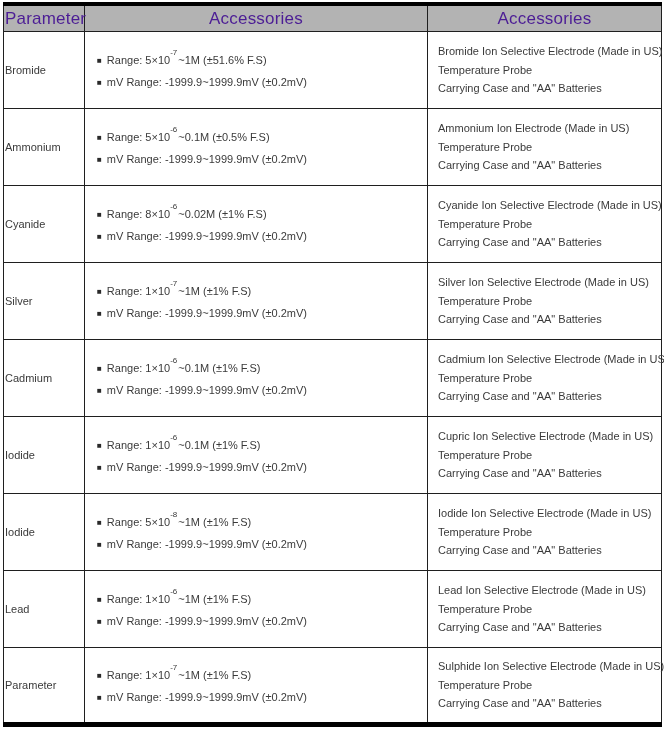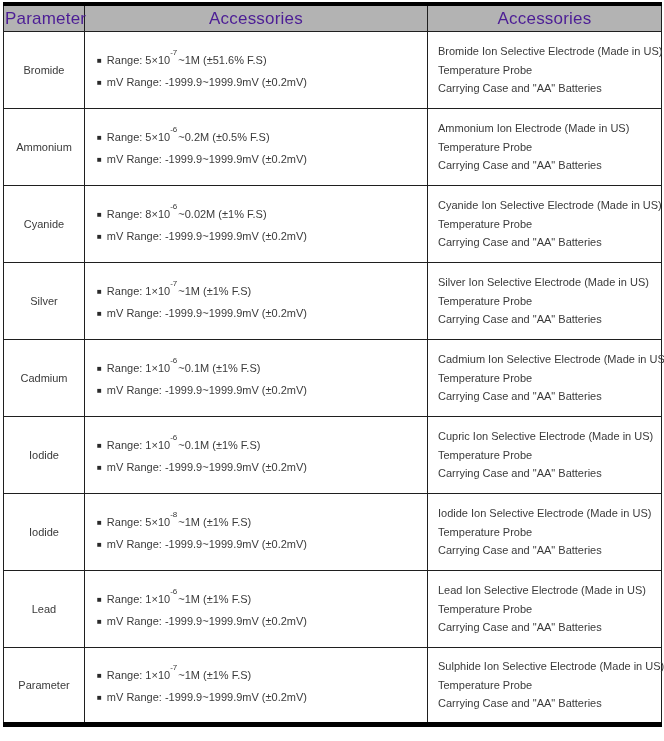--- a/index.html
+++ b/index.html
@@ -36,21 +36,21 @@
     font-size: 17px;
     color: #4c1d95;
     text-align: center;
     letter-spacing: 0.2px;
   }
   col.c-param { width: 81px; }
   col.c-desc  { width: 343px; }
   col.c-acc   { width: 234px; }
   tr.data-row { height: 77px; }
   td.param {
-    text-align: center;
+    text-align: left;
     font-size: 11px;
   }
   td.desc {
     padding-left: 12px;
     font-size: 11px;
   }
   td.desc .line {
     line-height: 21px;
     white-space: nowrap;
   }
@@ -103,21 +103,21 @@
       <td class="acc">
         <div class="line">Bromide Ion Selective Electrode (Made in US)</div>
         <div class="line">Temperature Probe</div>
         <div class="line">Carrying Case and "AA" Batteries</div>
       </td>
     </tr>
 
     <tr class="data-row">
       <td class="param">Ammonium</td>
       <td class="desc">
-        <div class="line"><span class="bullet">■</span><span>Range: 5×10</span><sup class="exp">-6</sup><span>~0.2M (±0.5% F.S)</span></div>
+        <div class="line"><span class="bullet">■</span><span>Range: 5×10</span><sup class="exp">-6</sup><span>~0.1M (±0.5% F.S)</span></div>
         <div class="line"><span class="bullet">■</span><span>mV Range: -1999.9~1999.9mV (±0.2mV)</span></div>
       </td>
       <td class="acc">
         <div class="line">Ammonium Ion Electrode (Made in US)</div>
         <div class="line">Temperature Probe</div>
         <div class="line">Carrying Case and "AA" Batteries</div>
       </td>
     </tr>
 
     <tr class="data-row">

